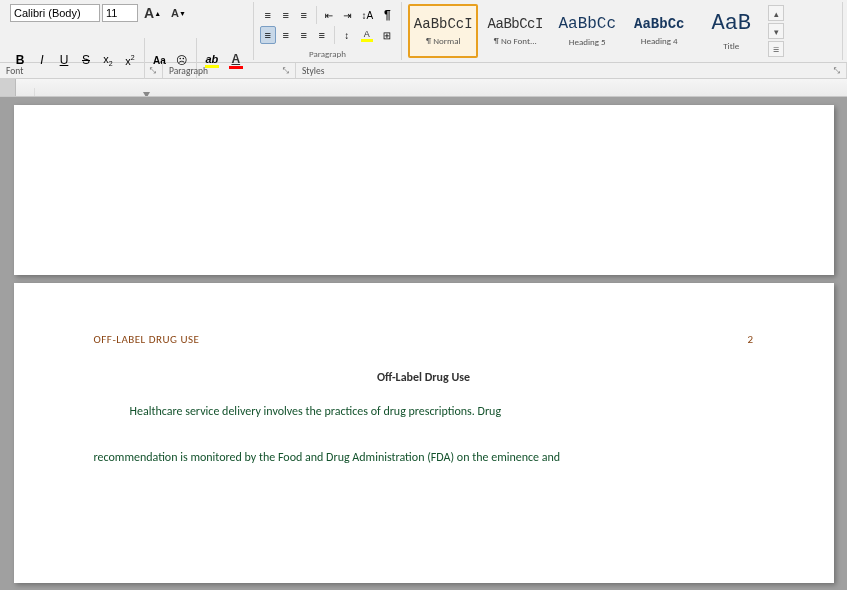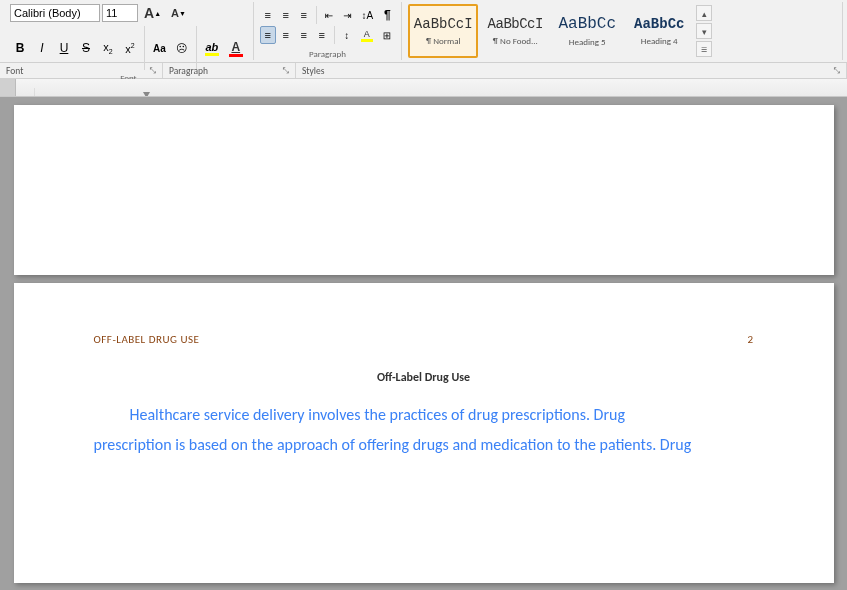--- a/index.html
+++ b/index.html
@@ -12,21 +12,21 @@
     .ribbon-row1 { display: flex; align-items: stretch; height: 62px; padding: 2px 4px; gap: 0; }
 
     .ribbon-group { display: flex; flex-direction: column; border-right: 1px solid #d4d4d4; padding: 2px 6px 0 6px; min-width: fit-content; }
     .ribbon-group-label { font-size: 9px; color: #666; text-align: center; margin-top: auto; padding: 2px 0 1px 0; }
     .ribbon-controls { display: flex; align-items: center; gap: 2px; flex: 1; }
 
     
     .font-group { width: 160px; }
     .font-name-box { width: 90px; height: 18px; border: 1px solid #ababab; font-size: 11px; padding: 0 3px; background: white; }
     .font-size-box { width: 36px; height: 18px; border: 1px solid #ababab; font-size: 11px; padding: 0 3px; background: white; }
-    .font-row { display: flex; gap: 2px; margin-bottom: 2px; width: 100%; }
+    .font-row { display: flex; gap: 2px; margin-bottom: 14px; width: 100%; }
     .font-row2 { display: flex; gap: 2px; align-items: center; }
 
     .ribbon-btn { display: inline-flex; align-items: center; justify-content: center; height: 20px; min-width: 20px; padding: 0 3px; background: transparent; border: 1px solid transparent; cursor: pointer; font-size: 11px; border-radius: 2px; }
     .ribbon-btn.active { background: #c8d8e8; border-color: #7a9ec4; }
 
     .ribbon-btn-small { height: 18px; min-width: 16px; font-size: 10px; }
     
     
     .font-grow { font-size: 13px; font-weight: bold; color: #333; }
     .font-shrink { font-size: 13px; font-weight: bold; color: #333; }
@@ -215,29 +215,33 @@
     </div>
 
     <div class="ribbon-group styles-group">
       <div class="ribbon-controls">
         <div class="style-item selected">
           <span class="style-preview normal-preview">AaBbCcI</span>
           <span class="style-label">¶ Normal</span>
         </div>
         <div class="style-item">
           <span class="style-preview nospaci-preview">AaBbCcI</span>
-          <span class="style-label">¶ No Food...</span>
+          <span class="style-label">¶ No Font...</span>
         </div>
         <div class="style-item">
           <span class="style-preview heading1-preview">AaBbCc</span>
           <span class="style-label">Heading 5</span>
         </div>
         <div class="style-item">
           <span class="style-preview heading2-preview">AaBbCc</span>
           <span class="style-label">Heading 4</span>
+        </div>
+        <div class="style-item">
+          <span class="style-preview title-preview">AaB</span>
+          <span class="style-label">Title</span>
         </div>
         <div class="styles-arrow">
           <div class="styles-arrow-up">▴</div>
           <div class="styles-arrow-dn">▾</div>
           <div class="styles-arrow-more">☰</div>
         </div>
       </div>
       <div class="ribbon-group-label">Styles</div>
     </div>
   </div>
@@ -297,21 +301,22 @@
   </div>
 
   <div class="page">
     <div class="page-content">
       <div class="page-header">
         <span class="page-header-title">OFF-LABEL DRUG USE</span>
         <span class="page-header-number">2</span>
       </div>
       <div class="doc-heading">Off-Label Drug Use</div>
       <div class="doc-body">
-        <p style="text-indent:36px;line-height:1.9;font-size:16px;color:#3b82f6;">
+        <p style="text-indent:36px;line-height:1.9;font-size:12px;color:#14532d;">
           <span>Healthcare service delivery involves the practices of drug prescriptions. Drug</span><br>
-          <span>prescription is based on the approach of offering drugs and medication to the patients. Drug</span><br>
+          <br>
+          <span>recommendation is monitored by the Food and Drug Administration (FDA) on the eminence and</span>
         </p>
       </div>
     </div>
   </div>
 
 </div>
 
 </body></html>

